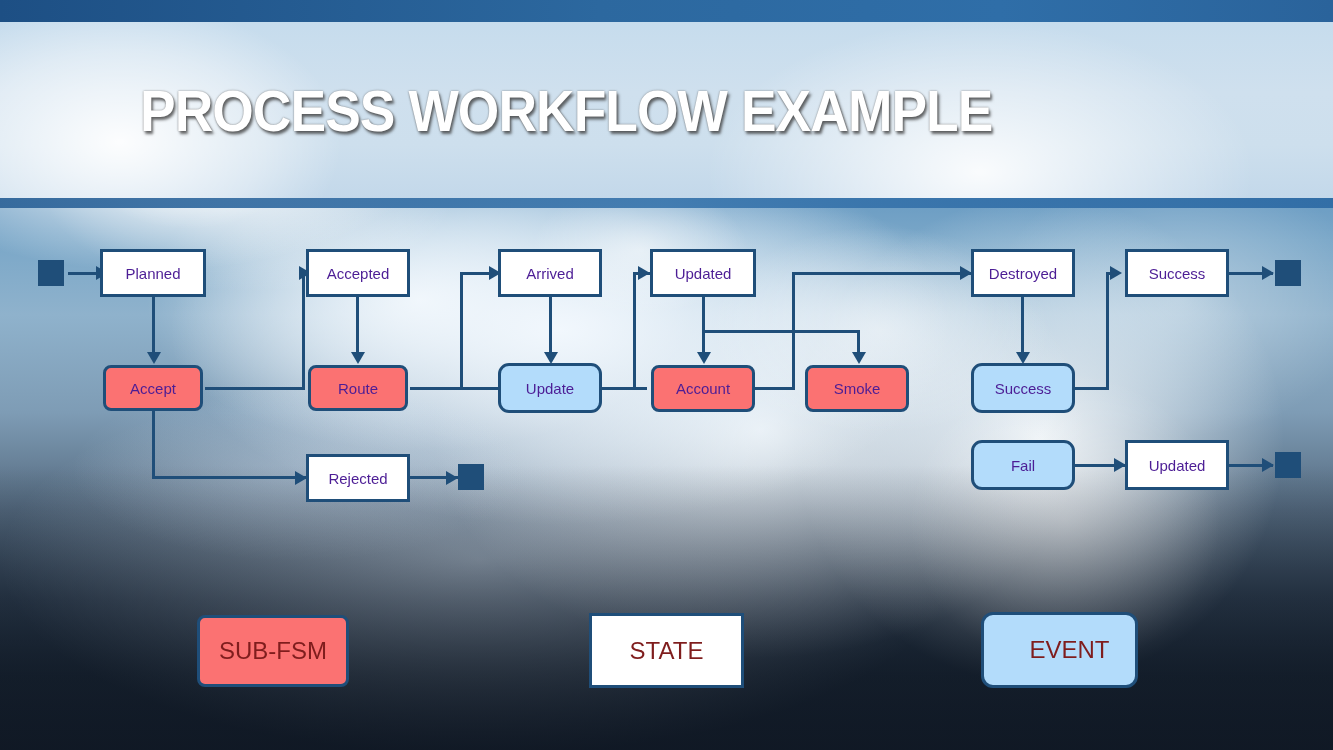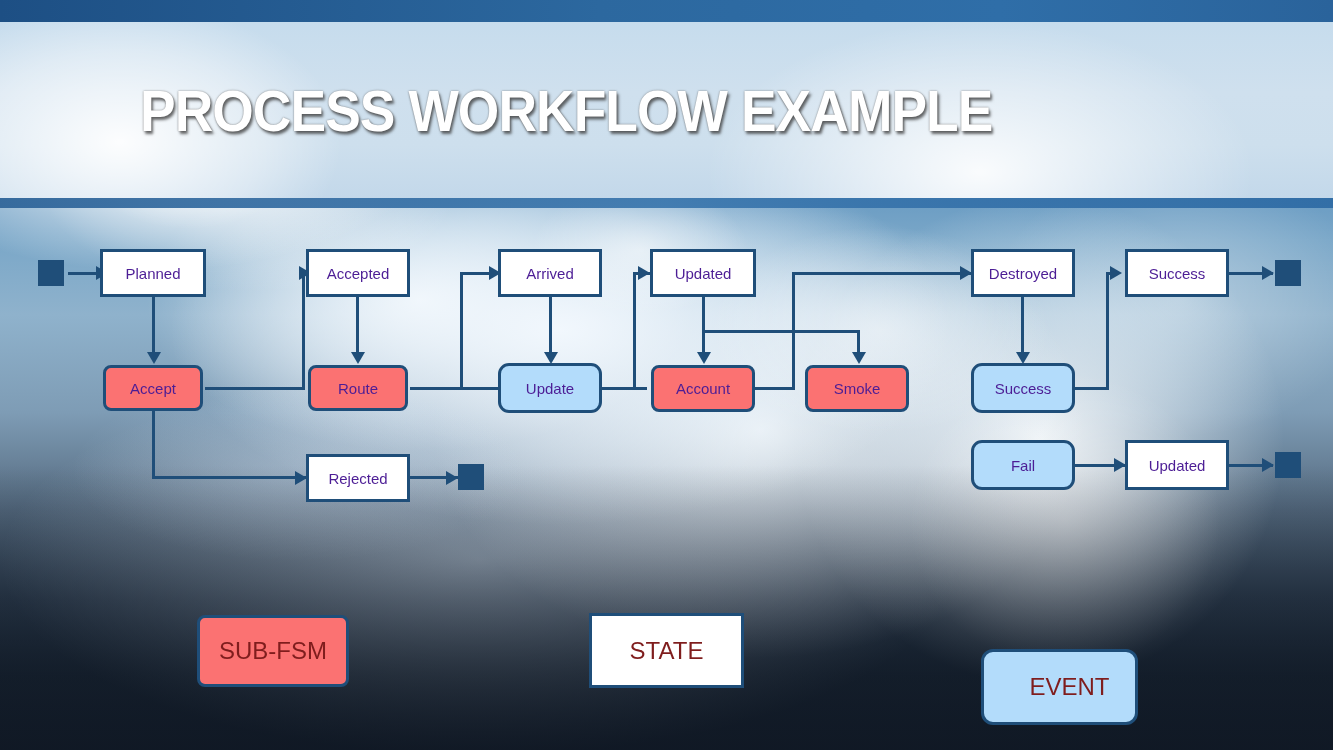--- a/index.html
+++ b/index.html
@@ -212,17 +212,17 @@
   <div class="node state" style="left:1125px;top:440px;width:104px;height:50px;">
       <span>Updated</span>
     </div>
 
   <div class="legend subfsm" style="left:197px;top:615px;width:152px;height:72px;">
       <span>SUB-FSM</span>
     </div>
   <div class="legend state" style="left:589px;top:613px;width:155px;height:75px;">
       <span>STATE</span>
     </div>
-  <div class="legend event" style="left:981px;top:649px;width:157px;height:76px;padding-left:20px;">
+  <div class="legend event" style="left:981px;top:612px;width:157px;height:76px;padding-left:20px;">
       <span>EVENT</span>
     </div>
 
 </div>
 
 </body></html>

